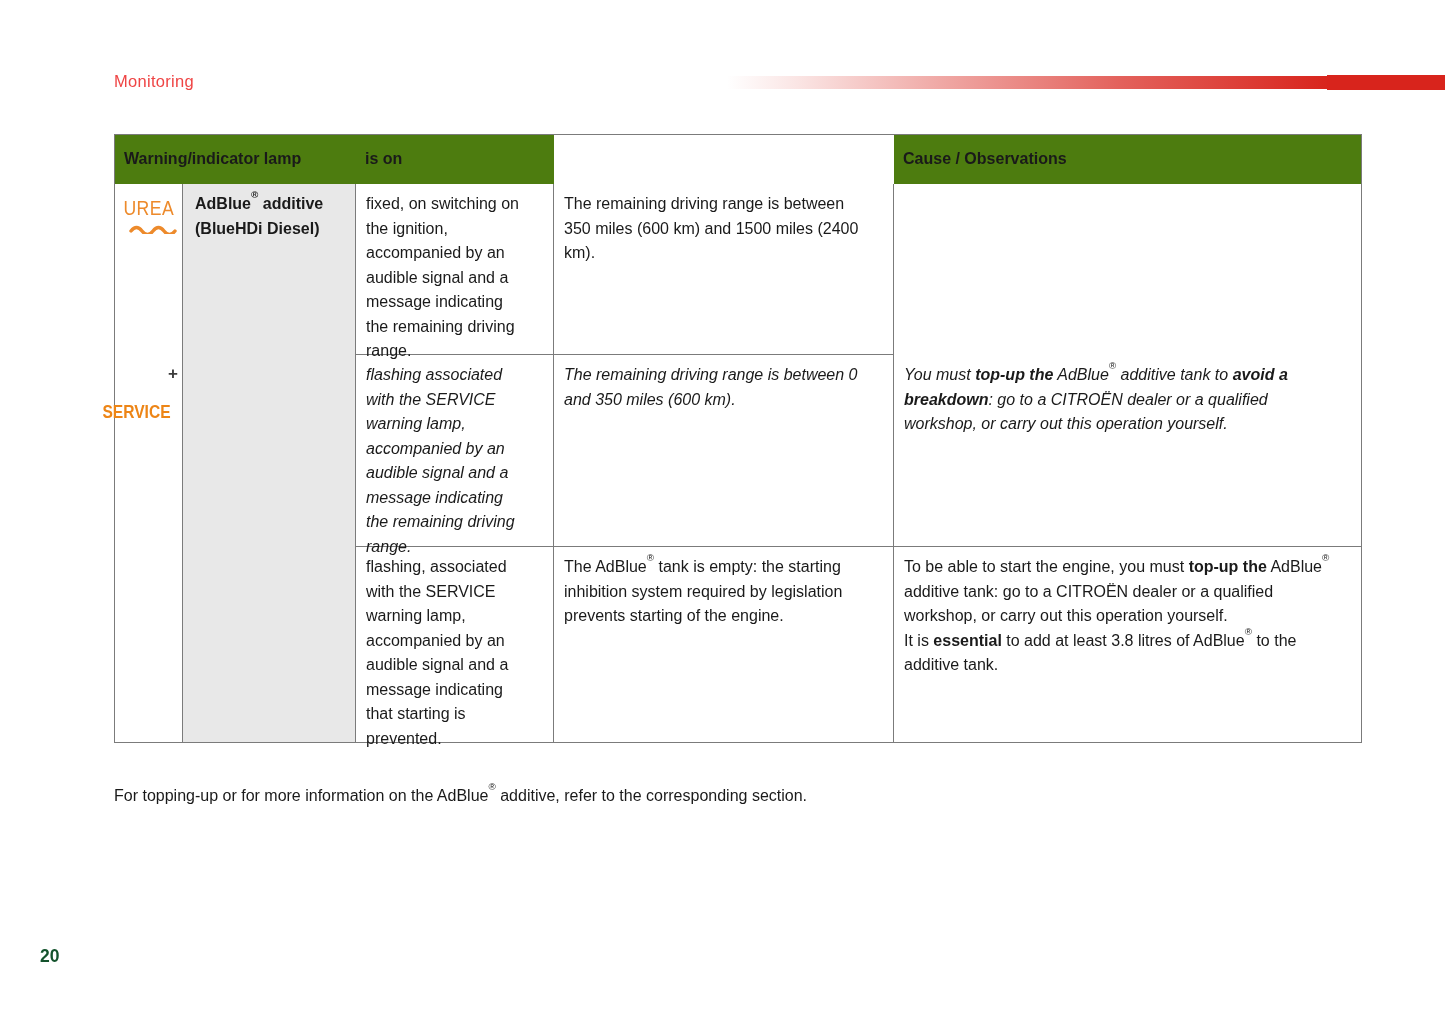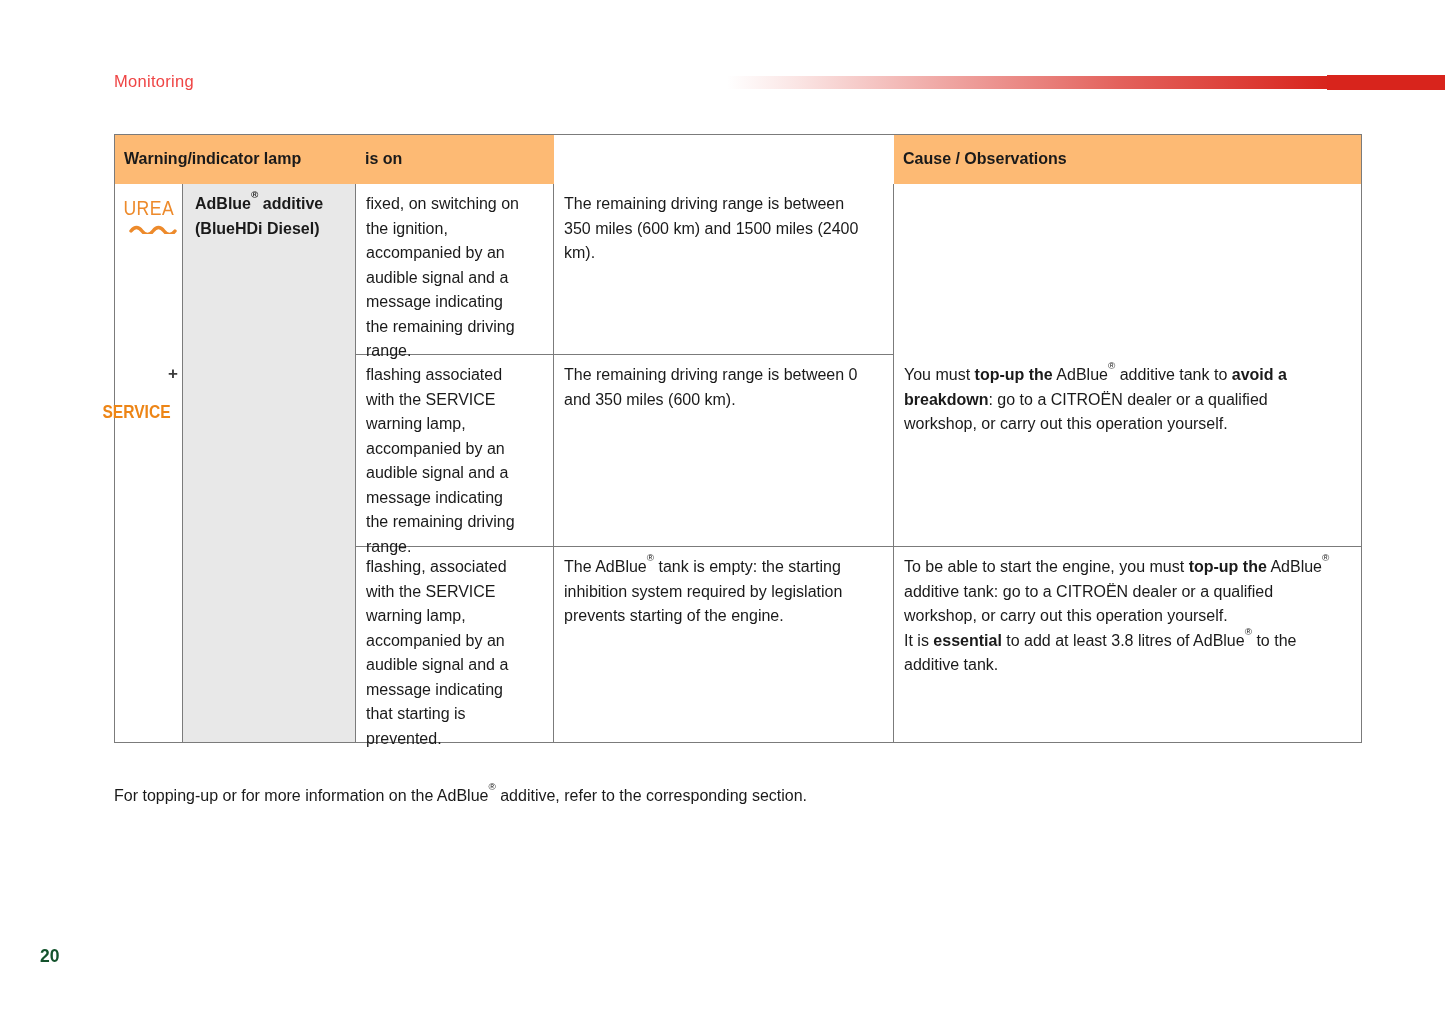--- a/index.html
+++ b/index.html
@@ -32,41 +32,41 @@
     position: absolute; left: 114px; top: 134px;
     display: grid;
     grid-template-columns: 68px 173px 198px 340px 467px;
     grid-template-rows: 49px 171px 192px 195px;
     border: 1px solid #7b7b7b;
     background: #ffffff;
     font-size: 16px; line-height: 24.5px;
   }
   .cell { border-right: 1px solid #7b7b7b; border-bottom: 1px solid #7b7b7b; padding: 8px 28px 8px 10px; }
   .hcell {
-    background: #fdba74; font-weight: 700;
+    background: #4d7c0f; font-weight: 700;
     display: flex; align-items: center; padding: 0 4px 0 9px;
   }
   .h-lamp   { grid-column: 1 / 3; grid-row: 1; }
   .h-ison   { grid-column: 3; grid-row: 1; }
   .h-cause  { grid-column: 4; grid-row: 1; }
   .h-action { grid-column: 5; grid-row: 1; border-right: none; }
   .c-icon {
     grid-column: 1; grid-row: 2 / 5; border-bottom: none;
     display: flex; flex-direction: column; align-items: flex-end;
     padding: 12px 4px;
   }
   .c-name {
     grid-column: 2; grid-row: 2 / 5; border-bottom: none;
     background: #e8e8e8; font-weight: 700; padding: 8px 24px 8px 12px;
   }
   .col-ison   { grid-column: 3; }
   .col-cause  { grid-column: 4; }
   .col-action { grid-column: 5; border-right: none; }
   .r1 { grid-row: 2; }
-  .r2 { grid-row: 3; }
+  .r2 { grid-row: 3; font-style: italic; }
   .r3 { grid-row: 4; border-bottom: none; }
   .rich sup, .c-name sup {
     font-size: 0.62em; line-height: 0; position: relative; top: -0.45em;
   }
   .urea-text {
     font-size: 20px; letter-spacing: 0.5px; transform: scaleX(0.88);
   }
   .wave { margin-top: 1px; }
   .plus-sign { margin-top: 128px; font-size: 17px; font-weight: 700; color: #3c3c3c; }
   .service-text {

